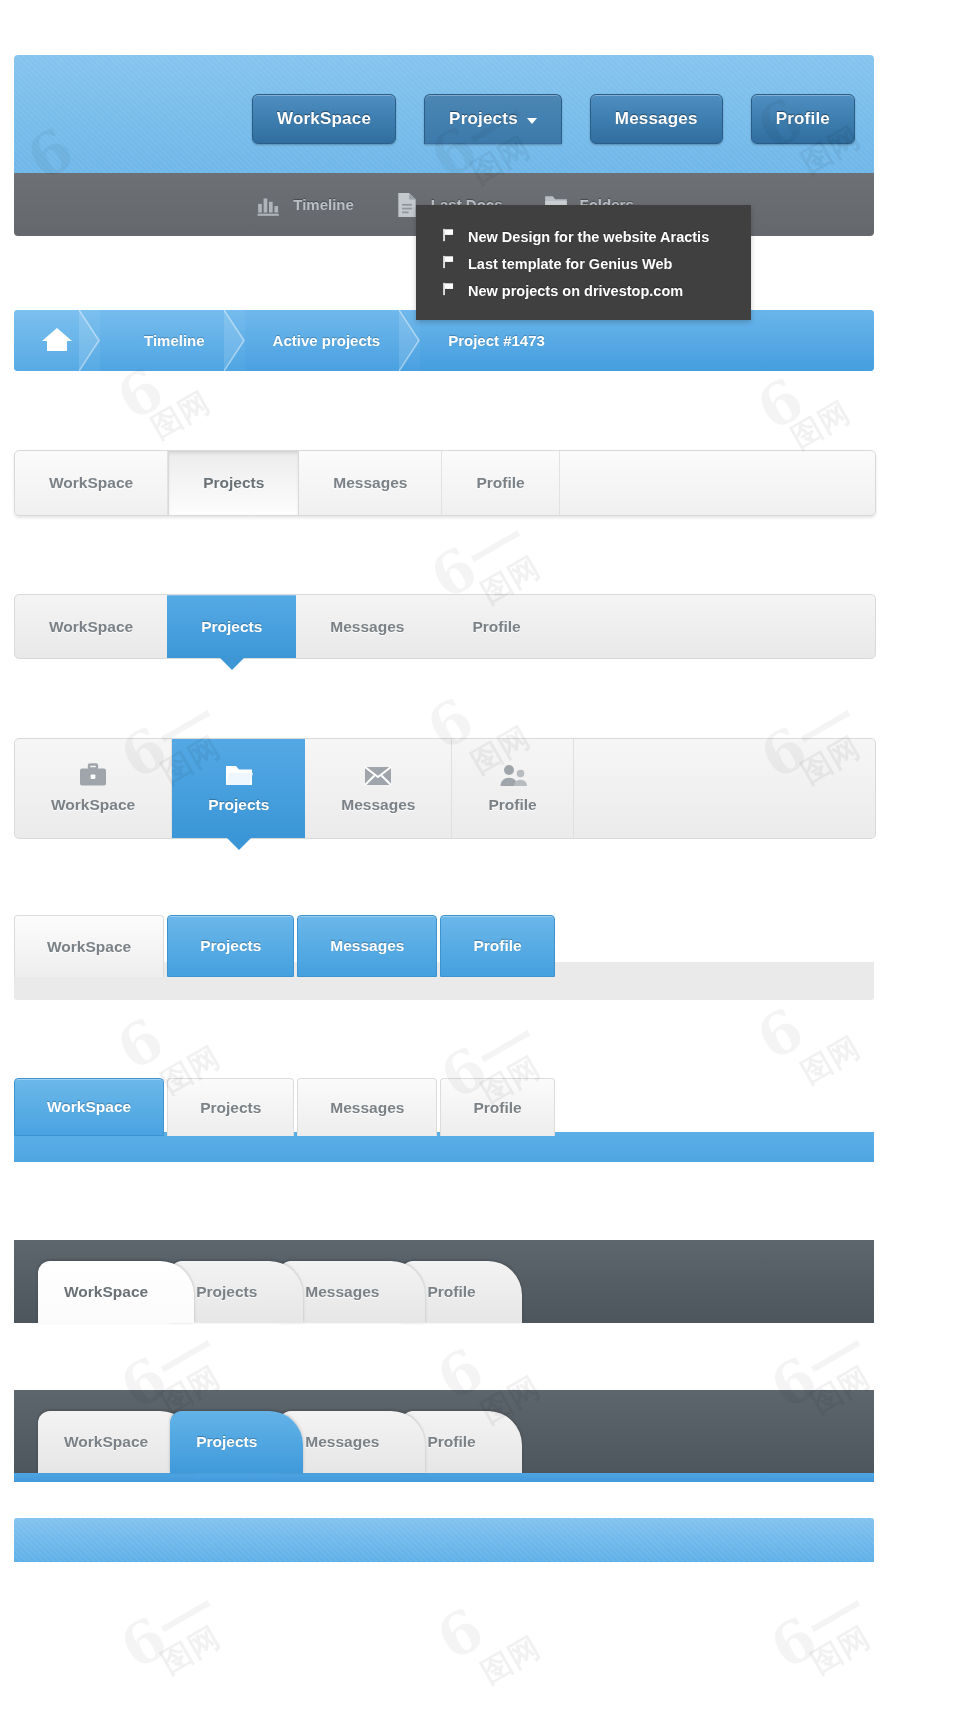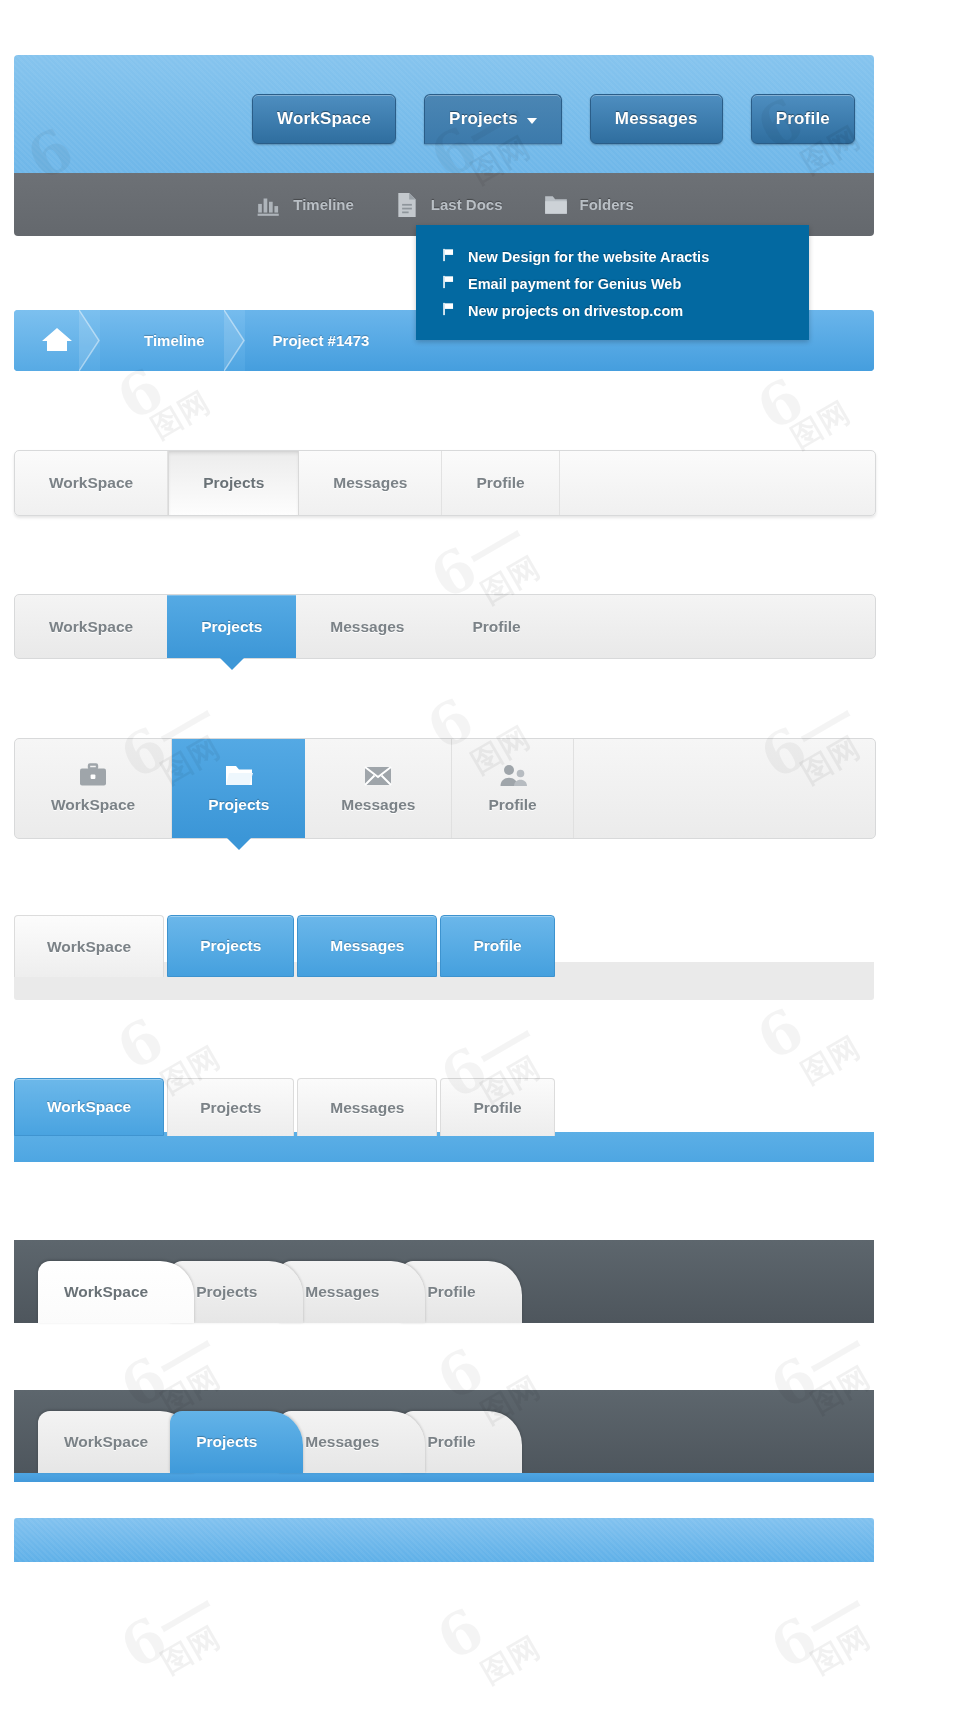--- a/index.html
+++ b/index.html
@@ -104,26 +104,25 @@
     border-left: 5px solid transparent;
     border-right: 5px solid transparent;
     border-top: 6px solid #ffffff;
     display: inline-block;
     margin-top: 3px;
   }
   .dropdown {
     position: absolute;
     left: 402px;
     top: 150px;
-    width: 393px;
-    background: #0369a1;
+    width: 335px;
+    background: #404040;
     padding: 18px 0 16px 0;
     z-index: 5;
     box-shadow: 0 2px 5px rgba(0,0,0,0.22);
-    margin-top: 20px;
   }
   .dd-item {
     display: flex;
     align-items: center;
     gap: 13px;
     padding: 5px 0 5px 26px;
     color: #ffffff;
     font-size: 14.5px;
     font-weight: bold;
     text-shadow: 0 -1px 1px rgba(0,0,0,0.35);
@@ -537,21 +536,21 @@
       </span>
       <span>New Design for the website Aractis</span>
     </div>
     <div class="dd-item">
       <span>
         <svg width="13" height="14" viewBox="0 0 14 16">
           <rect x="1" y="1" width="1.8" height="14" fill="#ffffff"></rect>
           <path d="M2.8 1.5h9.4v6.4H2.8z" fill="#ffffff"></path>
         </svg>
       </span>
-      <span>Email payment for Genius Web</span>
+      <span>Last template for Genius Web</span>
     </div>
     <div class="dd-item">
       <span>
         <svg width="13" height="14" viewBox="0 0 14 16">
           <rect x="1" y="1" width="1.8" height="14" fill="#ffffff"></rect>
           <path d="M2.8 1.5h9.4v6.4H2.8z" fill="#ffffff"></path>
         </svg>
       </span>
       <span>New projects on drivestop.com</span>
     </div>
@@ -567,20 +566,29 @@
     </span>
     <span class="sep">
       <svg width="22" height="61" viewBox="0 0 22 61">
           <path d="M0 0 L20 30.5 L0 61 Z" fill="rgba(255,255,255,0.13)"></path>
           <path d="M0 0 L20 30.5 L0 61" fill="none" stroke="rgba(255,255,255,0.45)" stroke-width="1.5"></path>
         </svg>
     </span>
   </div>
   <div class="crumb c-1">
     <span>Timeline</span>
+    <span class="sep">
+      <svg width="22" height="61" viewBox="0 0 22 61">
+          <path d="M0 0 L20 30.5 L0 61 Z" fill="rgba(255,255,255,0.13)"></path>
+          <path d="M0 0 L20 30.5 L0 61" fill="none" stroke="rgba(255,255,255,0.45)" stroke-width="1.5"></path>
+        </svg>
+    </span>
+  </div>
+  <div class="crumb c-2">
+    <span>Active projects</span>
     <span class="sep">
       <svg width="22" height="61" viewBox="0 0 22 61">
           <path d="M0 0 L20 30.5 L0 61 Z" fill="rgba(255,255,255,0.13)"></path>
           <path d="M0 0 L20 30.5 L0 61" fill="none" stroke="rgba(255,255,255,0.45)" stroke-width="1.5"></path>
         </svg>
     </span>
   </div>
   <div class="crumb c-3 active">
     <span>Project #1473</span>
   </div>

